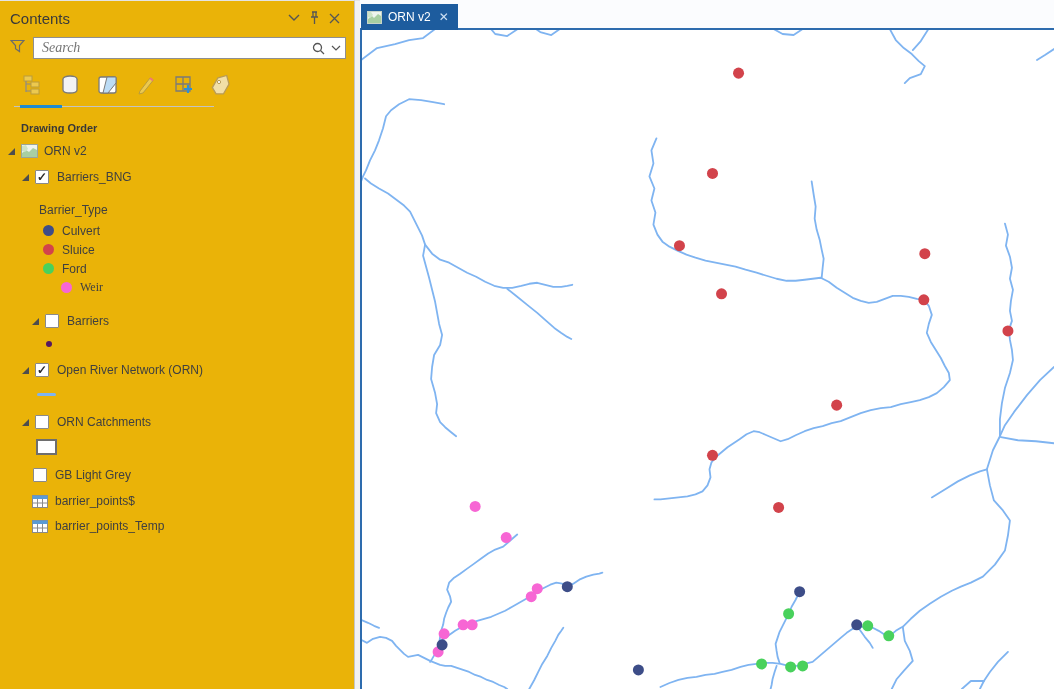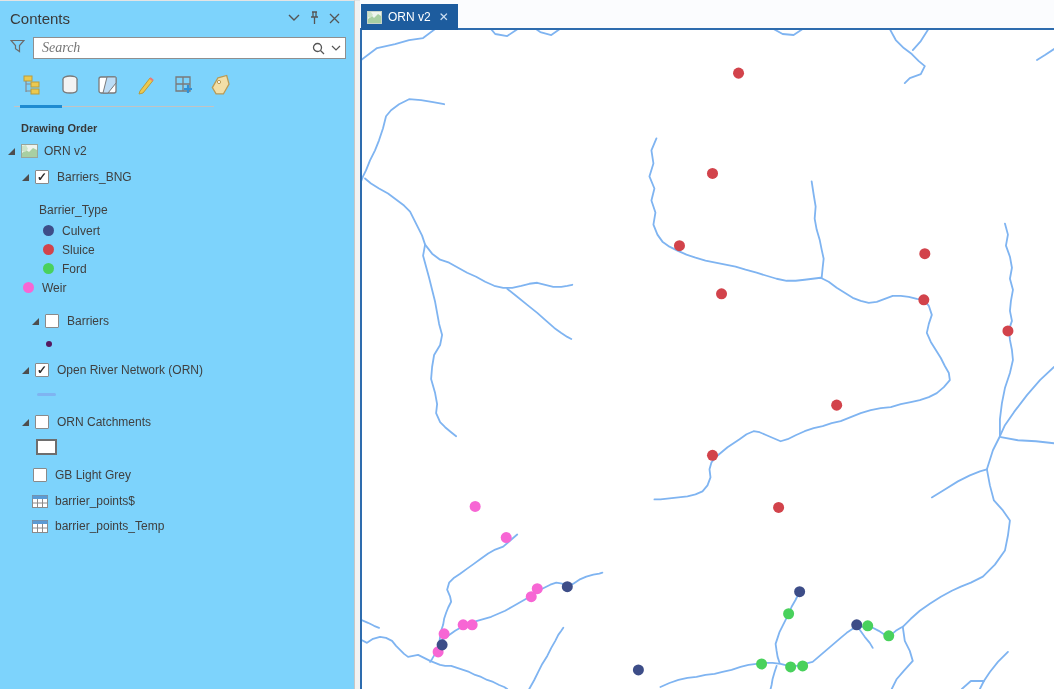--- a/index.html
+++ b/index.html
@@ -1,21 +1,21 @@
 <!DOCTYPE html>
 <html><head>
 <meta charset="utf-8">
 <style>
   * { margin:0; padding:0; box-sizing:border-box; }
   html,body { width:1054px; height:689px; overflow:hidden; background:#fff;
               font-family:"Liberation Sans", sans-serif; }
   .app { display:flex; width:1054px; height:689px; }
 
   
-  .contents-panel { width:355px; height:689px; background:#7dd3fc;
+  .contents-panel { width:355px; height:689px; background:#eab308;
                     border-right:1px solid #c6c6c6; border-top:1px solid #e4e4e4;
                     position:relative; }
   .panel-header { display:flex; align-items:center; height:34px; padding:0 10px; }
   .panel-title { font-size:15px; color:#3a3a3a; flex:1; }
   .hdr-icon { width:20px; height:20px; display:flex; align-items:center; justify-content:center;
               color:#555; cursor:pointer; }
   .search-row { display:flex; align-items:center; padding:2px 8px 6px 10px; }
   .funnel { margin-right:8px; }
   .search-box { flex:1; height:22px; border:1px solid #8f8f8f; display:flex; align-items:center;
                 background:#fff; padding:0 4px 0 8px; }
@@ -179,21 +179,21 @@
         <span>Culvert</span>
       </div>
       <div class="row" style="padding-left:43px;height:19px;">
         <span class="legend-dot" style="background-color: rgb(210, 67, 75);"></span>
         <span>Sluice</span>
       </div>
       <div class="row" style="padding-left:43px;height:19px;">
         <span class="legend-dot" style="background-color: rgb(73, 209, 92);"></span>
         <span>Ford</span>
       </div>
-      <div class="row" style="padding-left:23px;height:19px;">
+      <div class="row" style="padding-left:61px;height:19px;font-family:Liberation Serif, serif;">
         <span class="legend-dot" style="background-color: rgb(247, 102, 212);"></span>
         <span>Weir</span>
       </div>
 
       <div class="row" style="padding-left:32px;height:24px;margin-top:12px;">
         <span class="expander"></span>
         <span class="checkbox"></span>
         <span>Barriers</span>
       </div>
       <div class="row" style="padding-left:46px;height:22px;">

